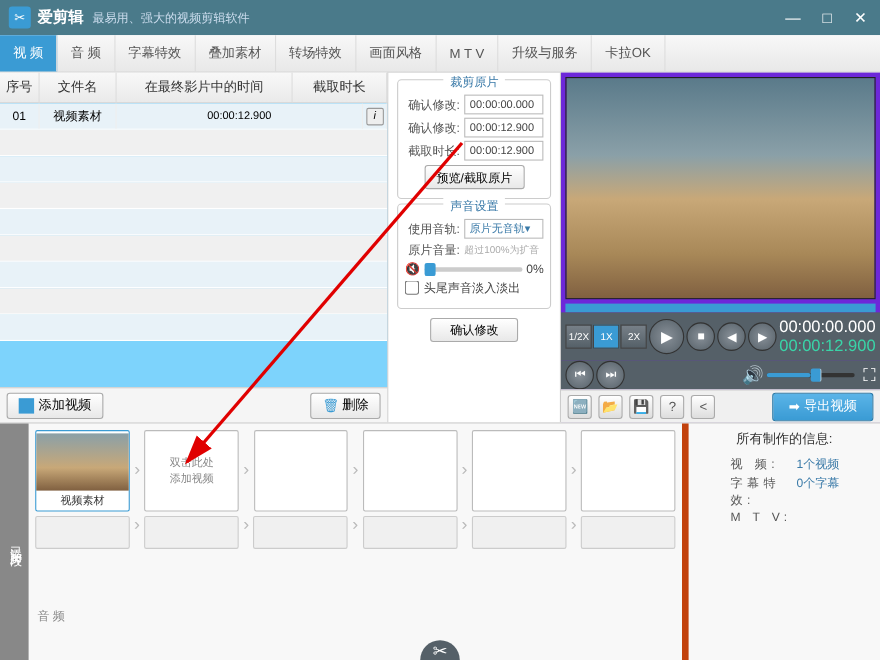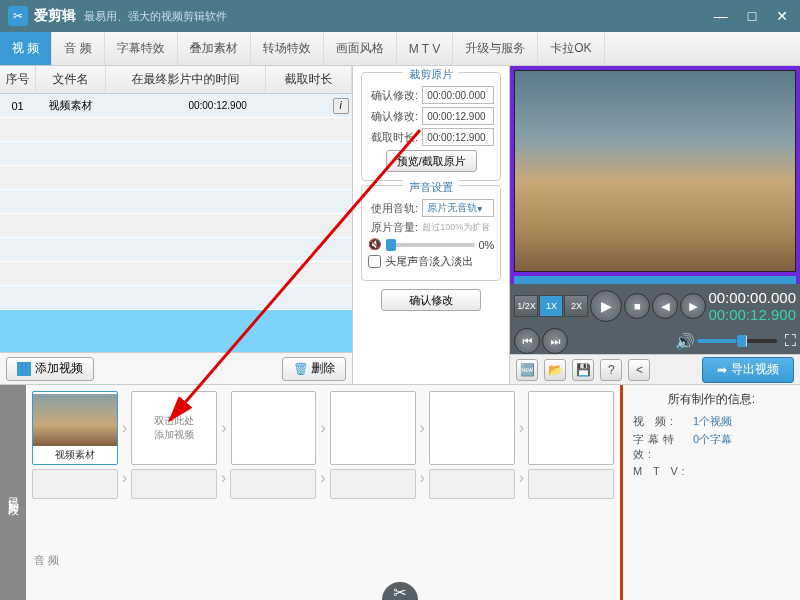--- a/index.html
+++ b/index.html
@@ -64,24 +64,24 @@
 .tlrow { display: flex; gap: 4px; align-items: center; margin-bottom: 4px; }
 .clip { width: 90px; height: 74px; border: 1px solid #bbb; background: #fff; display: flex; flex-direction: column; align-items: center; justify-content: center; font-size: 10px; color: #888; border-radius: 2px; }
 .clip.filled { border: 1px solid #3a9bd4; }
 .clip.filled .thumb { width: 84px; height: 52px; background: linear-gradient(180deg,#8aa0a8 0%,#c8a878 60%,#806040 100%); margin-bottom: 2px; }
 .clip .lbl { font-size: 10px; color: #333; }
 .arrow { color: #bbb; font-size: 16px; }
 .audiorow { display: flex; gap: 4px; margin-top: 2px; }
 .aslot { width: 90px; height: 30px; border: 1px solid #ccc; background: #f0f0f0; border-radius: 2px; }
 .audiolbl { position: absolute; left: 34px; bottom: 32px; font-size: 11px; color: #888; }
 
-.infopanel { width: 180px; border-left: 3px solid #c2410c; padding: 6px 10px; font-size: 11px; }
+.infopanel { width: 180px; border-left: 6px solid #c2410c; padding: 6px 10px; font-size: 11px; }
 .infopanel .hdr { text-align: center; color: #333; margin-bottom: 6px; font-size: 12px; }
 .infopanel .irow { display: flex; margin: 3px 0; }
-.infopanel .ilbl { width: 60px; color: #555; letter-spacing: 4px; }
+.infopanel .ilbl { width: 60px; color: #555; letter-spacing: 4px; margin-left: 28px; }
 .infopanel .ival { color: #3a7aa8; }
 
 .scissor { position: absolute; left: 50%; bottom: -2px; transform: translateX(-50%); width: 36px; height: 20px; background: #556068; border-radius: 18px 18px 0 0; display: flex; align-items: center; justify-content: center; color: #fff; }
 
 .redarrow { position: absolute; pointer-events: none; }
 </style>
 </head>
 <body>
 
 <div class="app">
@@ -181,21 +181,21 @@
             <div class="slider">
               <div class="thumb"></div>
             </div>
             <span>0%</span>
           </div>
         <div class="frow">
             <input type="checkbox" style="">
             <span>头尾声音淡入淡出</span>
           </div>
       </div>
-      <button class="cbtn" style="width:100px">确认修改</button>
+      <button class="cbtn" style="width:80px">确认修改</button>
     </div>
 
     <div class="rightpanel">
       <div class="preview"></div>
       <div class="previewbar"></div>
       <div class="playctrl">
         <div class="speedbtns">
           <div class="spbtn">1/2X</div>
           <div class="spbtn active">1X</div>
           <div class="spbtn">2X</div>

